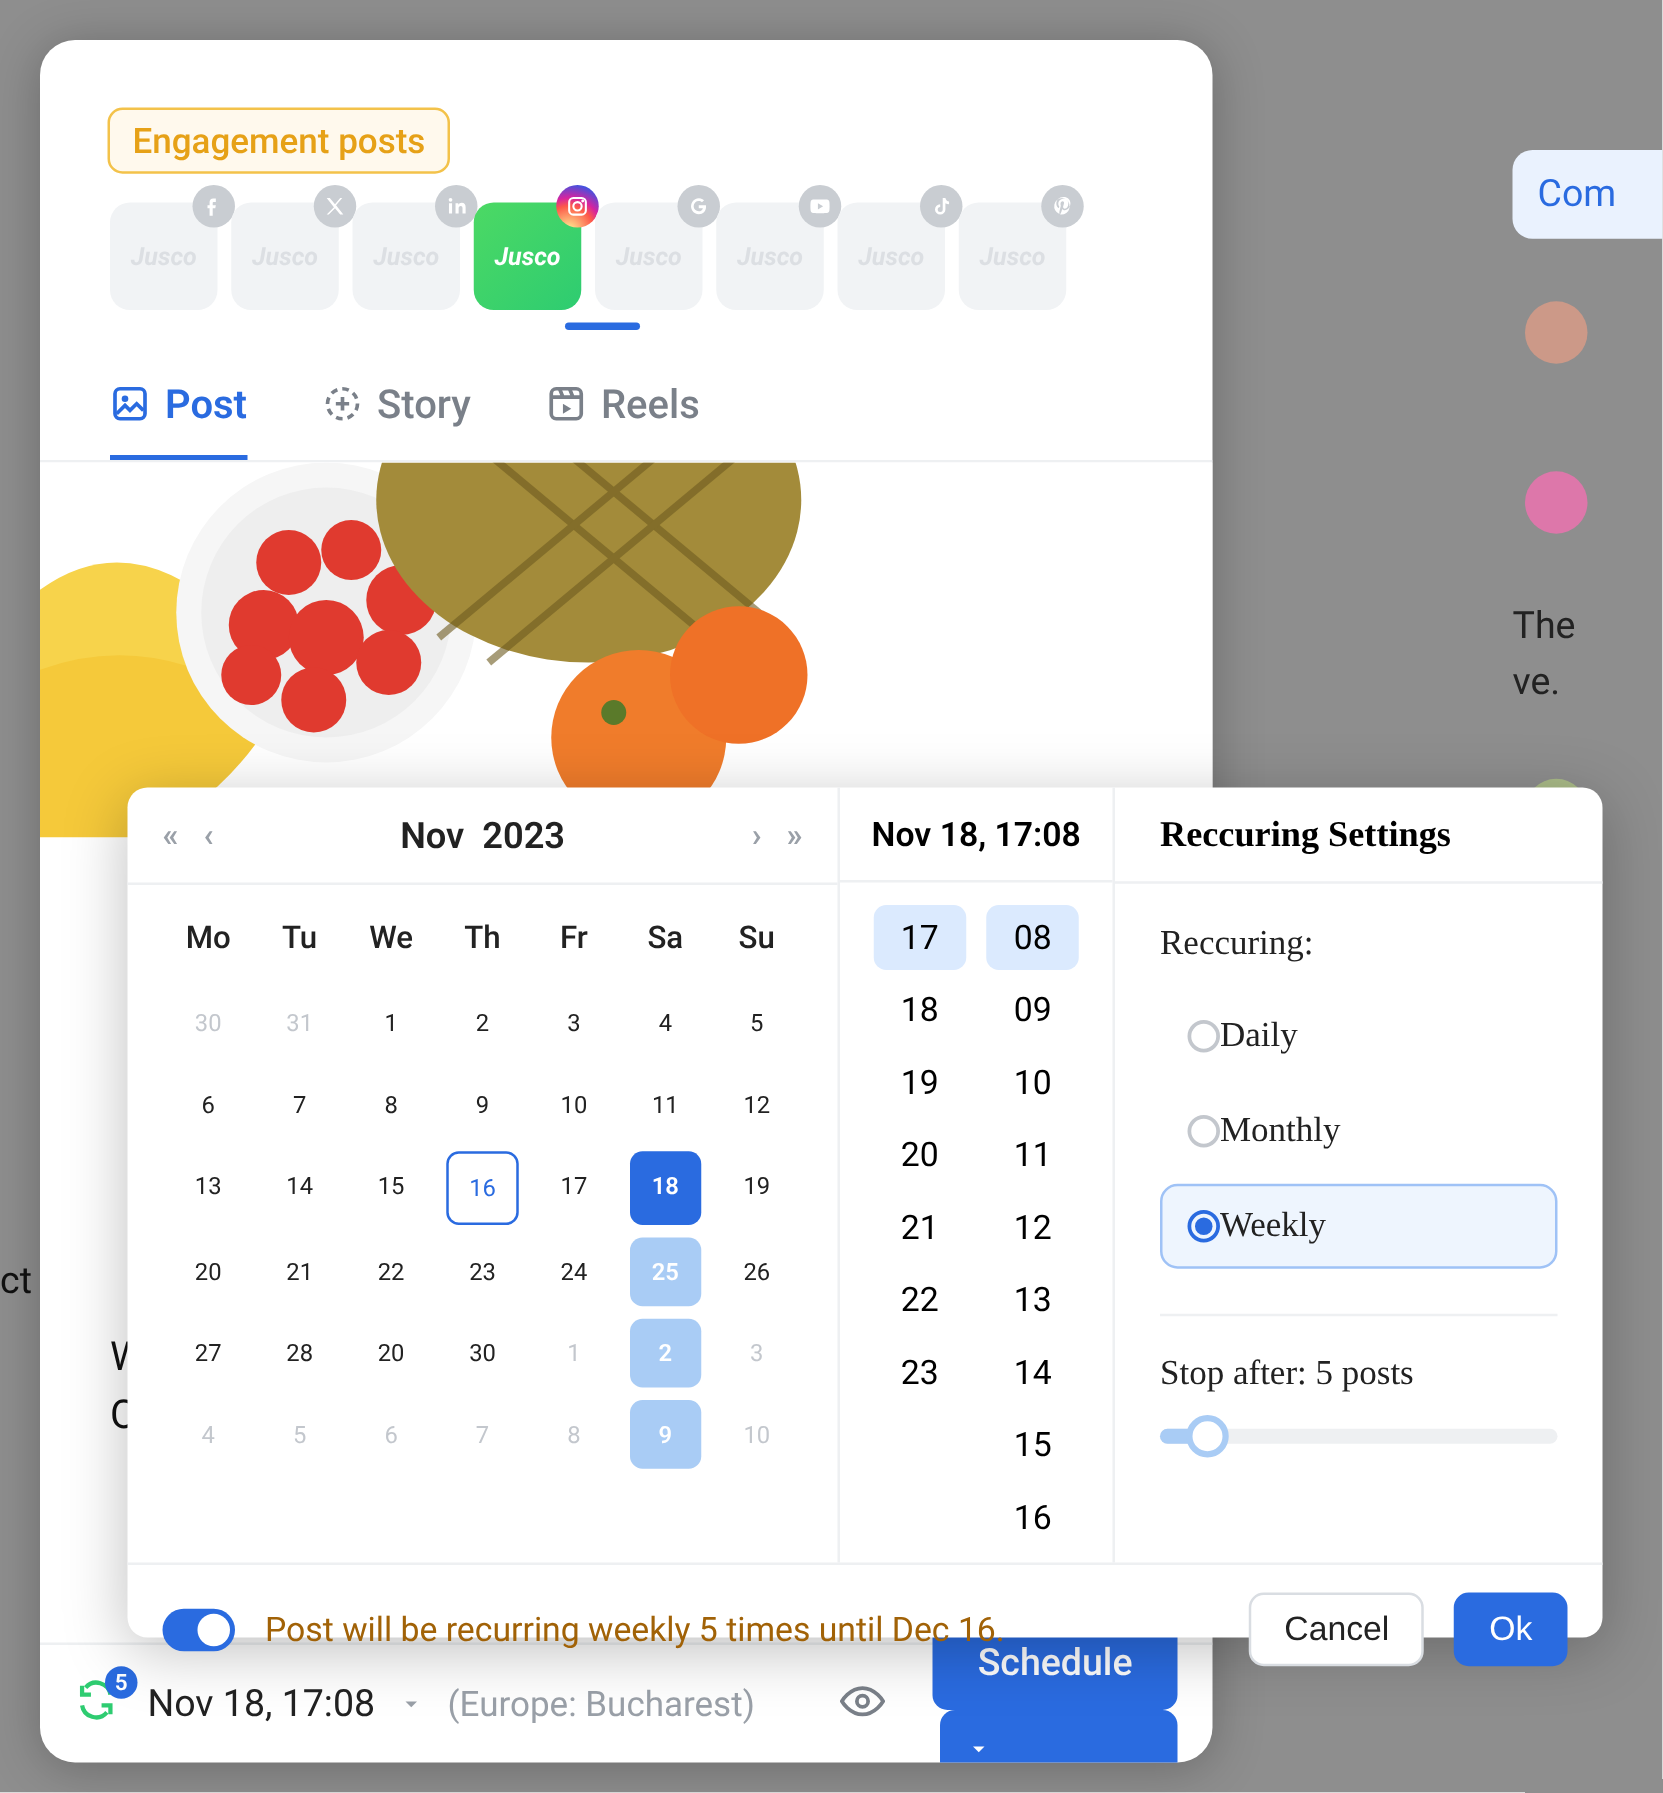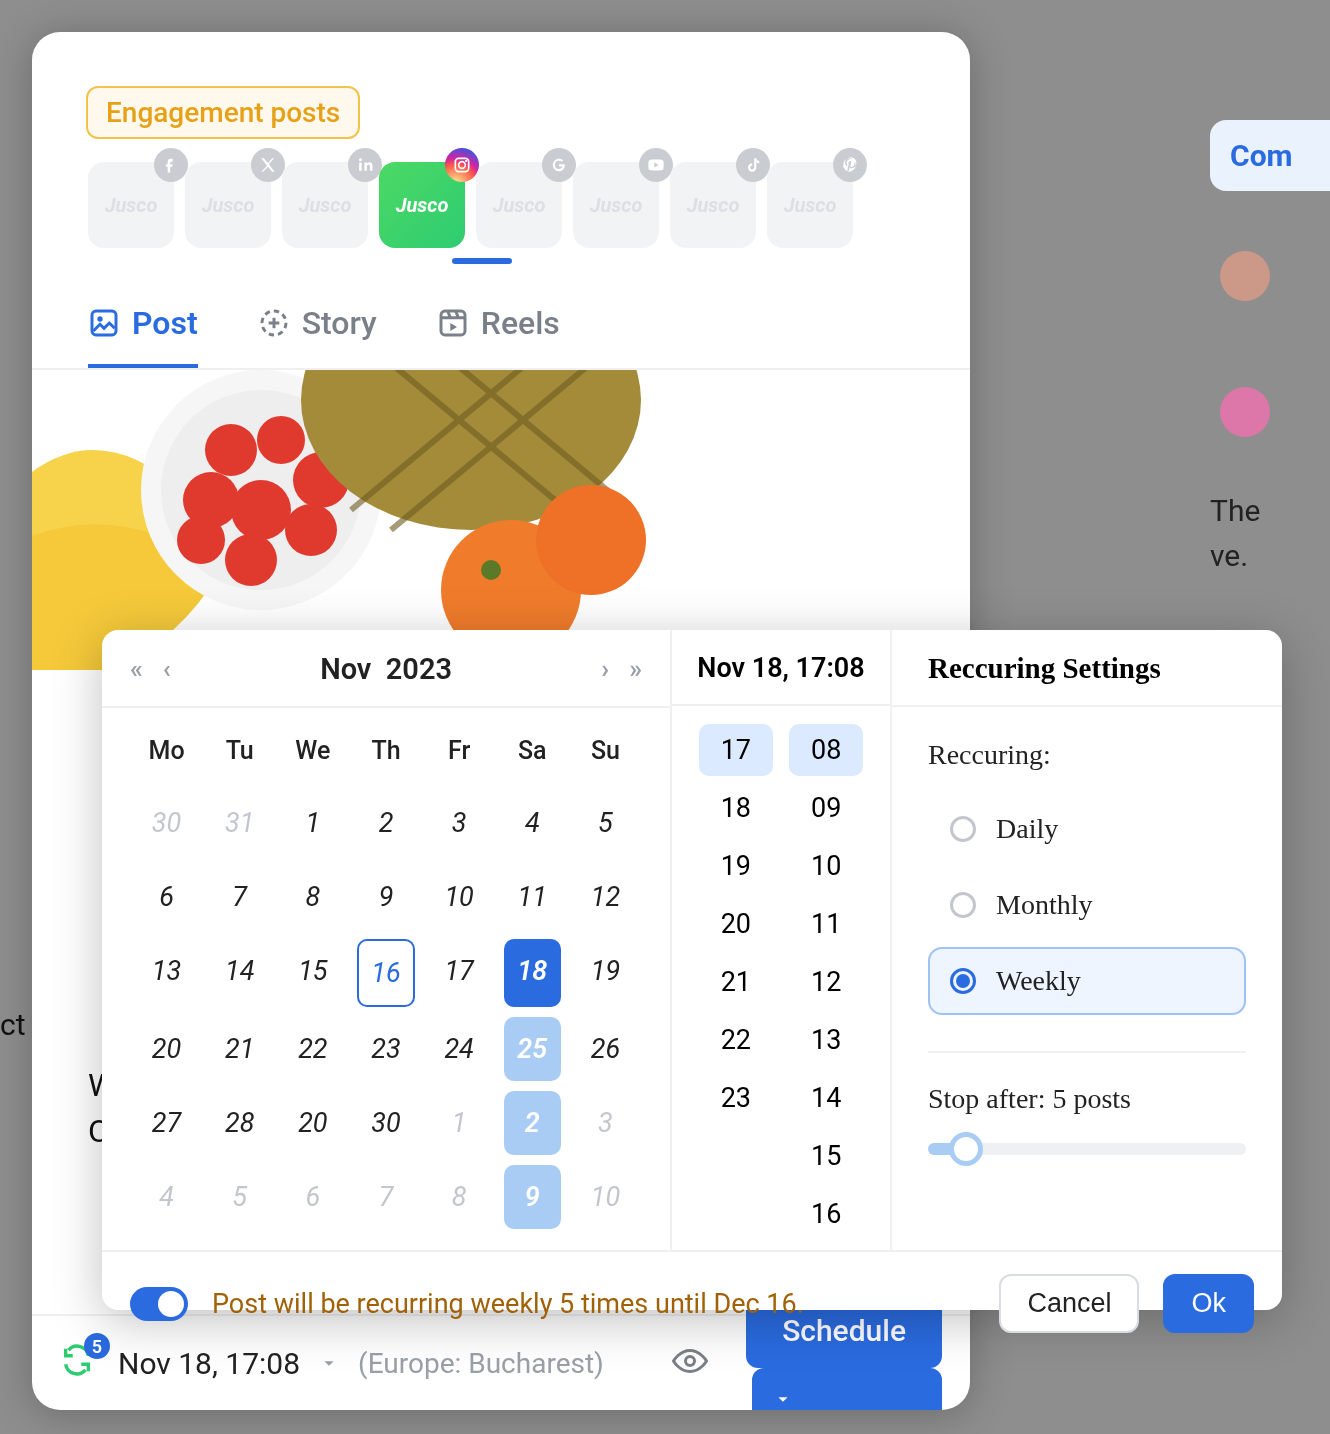--- a/index.html
+++ b/index.html
@@ -9,21 +9,21 @@
     background: #f2f2f2;
     overflow: hidden;
     position: relative;
   }
   .dim {
     position: absolute; inset: 0;
     background: rgba(60,60,60,0.55);
   }
   .bg-side { position: absolute; right: 0; top: 120px; width: 120px; }
   .bg-feed { font-size: 34px; font-weight: 600; color: #222; padding: 20px 0 40px 10px; }
-  .bg-chip { background: #eaf2fe; color: #2a6be0; font-size: 30px; font-weight: 700; padding: 18px 0 18px 20px; border-radius: 16px 0 0 16px; margin-bottom: 40px;}
+  .bg-chip { background: #eaf2fe; color: #2a6be0; font-size: 30px; font-weight: 400; padding: 18px 0 18px 20px; border-radius: 16px 0 0 16px; margin-bottom: 30px;}
   .bg-item { padding: 20px 0 20px 10px; margin-bottom: 22px;}
   .bg-avatar { width: 50px; height:50px; border-radius:50%; background:#c98; display:inline-block;}
   .bg-text { font-size: 30px; color:#222; padding-top:10px;}
 
   .modal {
     position: absolute;
     left: 32px; top: 32px;
     width: 938px; height: 1378px;
     background: #fff;
     border-radius: 28px;
@@ -102,37 +102,37 @@
     box-shadow: 0 10px 50px rgba(0,0,0,0.25);
     display: flex; flex-direction: column;
   }
   .sched-body { flex: 1; display: flex; }
   .cal { width: 570px; border-right: 2px solid #eef0f2; padding: 22px 28px 10px; display:flex; flex-direction:column;}
   .cal-head { display:flex; align-items:center; justify-content:space-between; font-size: 29px; font-weight: 600; color:#222; padding-bottom: 20px; border-bottom: 2px solid #eef0f2; margin: 0 -28px 18px; padding-left:28px; padding-right:28px;}
   .cal-nav { display:flex; gap:20px; color:#9aa0a8;}
   .cal-nav span { cursor:pointer; font-size: 26px;}
   .cal-grid { display:grid; grid-template-columns: repeat(7, 1fr); gap: 6px 0; text-align:center; }
   .dow { font-size: 25px; color:#222; font-weight:500; padding: 10px 0 18px;}
-  .day { font-size: 27px; color:#222; padding: 16px 0; border-radius: 10px; margin: 2px 8px; font-style: italic;}
+  .day { font-size: 19px; color:#222; padding: 16px 0; border-radius: 10px; margin: 2px 8px;}
   .day.off { color:#c3c7cd; }
   .day.today { border: 2px solid #2a6be0; color:#2a6be0;}
   .day.sel { background:#2a6be0; color:#fff; font-weight:600;}
   .day.rec { background:#a9ccf5; color:#fff; font-weight:600;text-align:center;}
 
   .timecol { width: 220px; border-right: 2px solid #eef0f2; padding: 22px 18px 10px;}
   .time-head { font-size: 27px; font-weight:600; text-align:center; padding-bottom: 20px; border-bottom: 2px solid #eef0f2; margin: 0 -18px 18px;}
   .time-scroll { display:flex; gap: 16px; justify-content:center;}
   .time-list { display:flex; flex-direction:column; gap: 6px; }
   .titem { font-size: 27px; text-align:center; padding: 10px 22px; border-radius: 10px;}
   .titem.sel { background:#dbeafe; }
 
   .recc { flex:1; padding: 22px 36px 10px; font-family: Liberation Serif, serif;}
   .recc-head { font-size: 29px; font-weight:600; padding-bottom: 20px; border-bottom: 2px solid #eef0f2; margin: 0 -36px 32px; padding-left:36px;}
   .recc-label { font-size: 28px; color:#222; margin-bottom: 24px;}
-  .radio { display:flex; align-items:center; gap: 20px; font-size: 28px; color:#222; padding: 16px 20px; border-radius: 14px; margin: 8px 0; border: 2px solid transparent;}
+  .radio { display:flex; align-items:center; font-size: 28px; color:#222; padding: 16px 20px; border-radius: 14px; margin: 8px 0; border: 2px solid transparent;}
   .radio.sel { border-color:#9fc2f6; background:#eef5fe;}
   .rcircle { width:26px; height:26px; border-radius:50%; border:3px solid #c3c7cd; display:flex; align-items:center; justify-content:center;}
   .radio.sel .rcircle { border-color:#2a6be0;}
   .radio.sel .rcircle::after { content:""; width:14px; height:14px; border-radius:50%; background:#2a6be0;}
   .stop { margin-top: 36px; font-size: 28px; color:#222; border-top: 2px solid #eef0f2; padding-top: 30px;}
   .slider { margin-top: 28px; position: relative; height: 12px; background:#eef0f2; border-radius:10px;}
   .slider-fill { position:absolute; left:0; top:0; bottom:0; width: 12%; background:#a9ccf5; border-radius:10px;}
   .slider-thumb { position:absolute; left: 12%; top:50%; transform:translate(-50%,-50%); width:34px; height:34px; border-radius:50%; background:#fff; border:5px solid #a9ccf5;}
 
   .sched-foot { border-top: 2px solid #eef0f2; padding: 22px 28px; display:flex; align-items:center; gap: 24px;}

